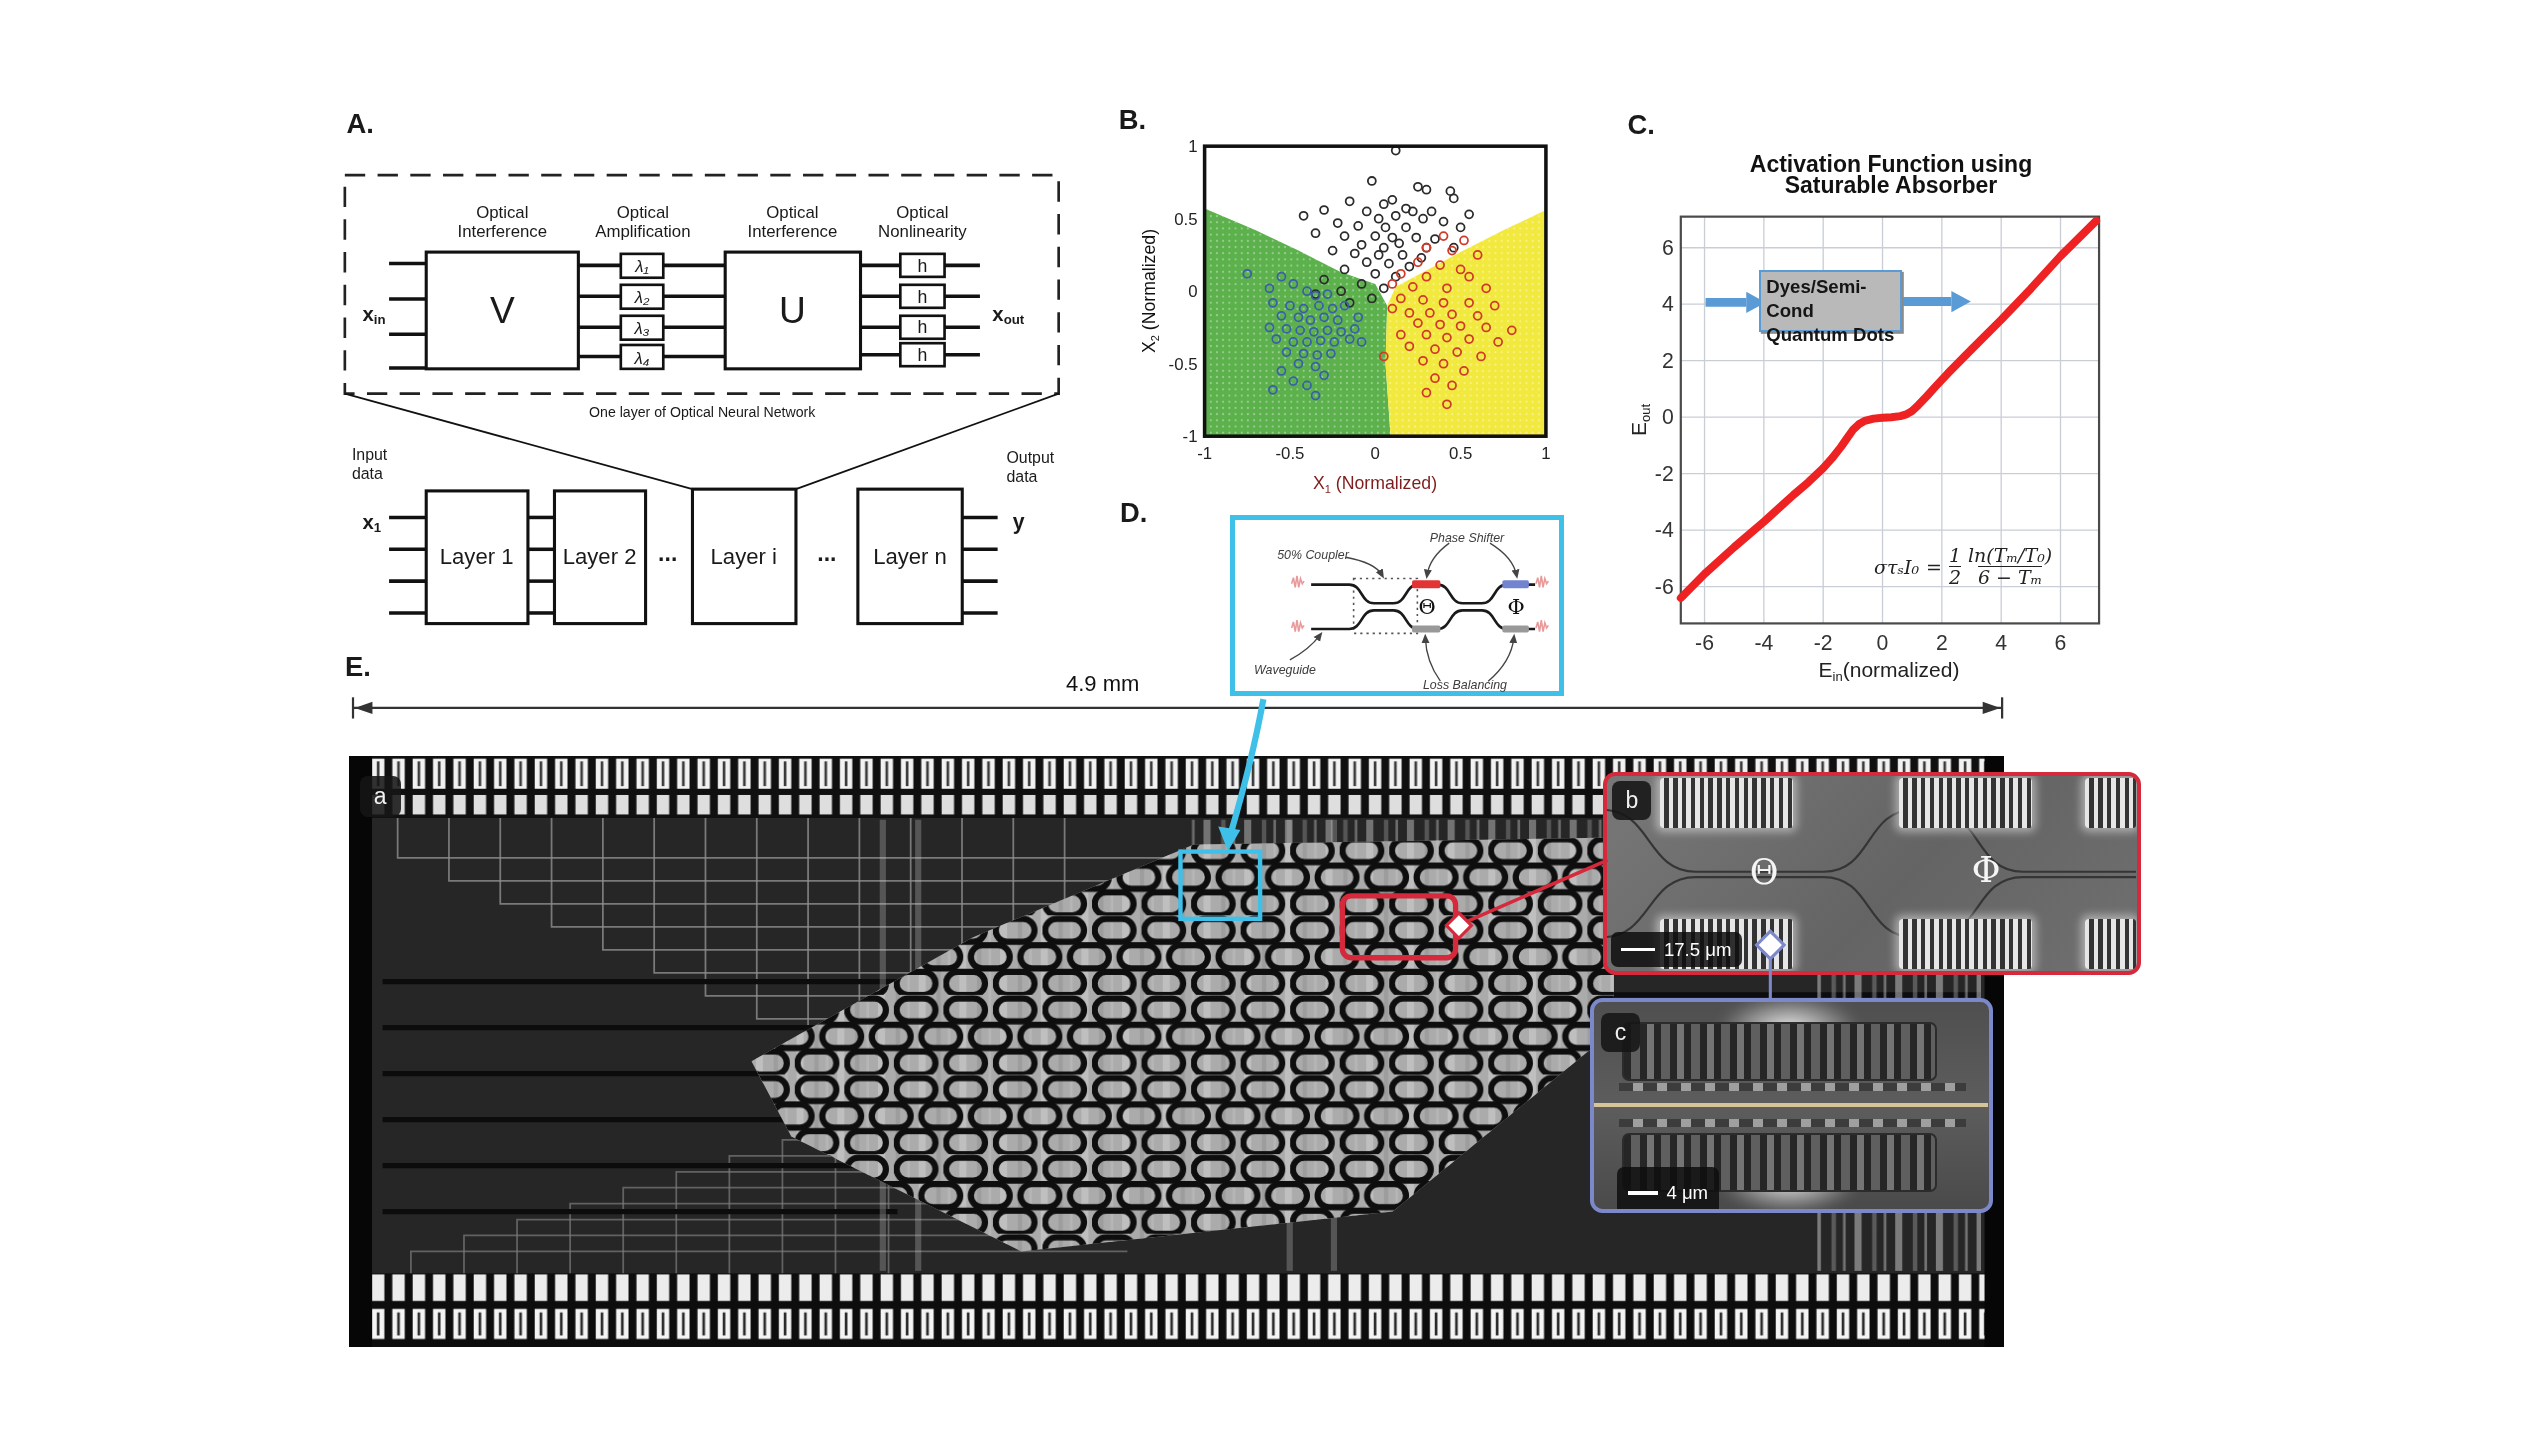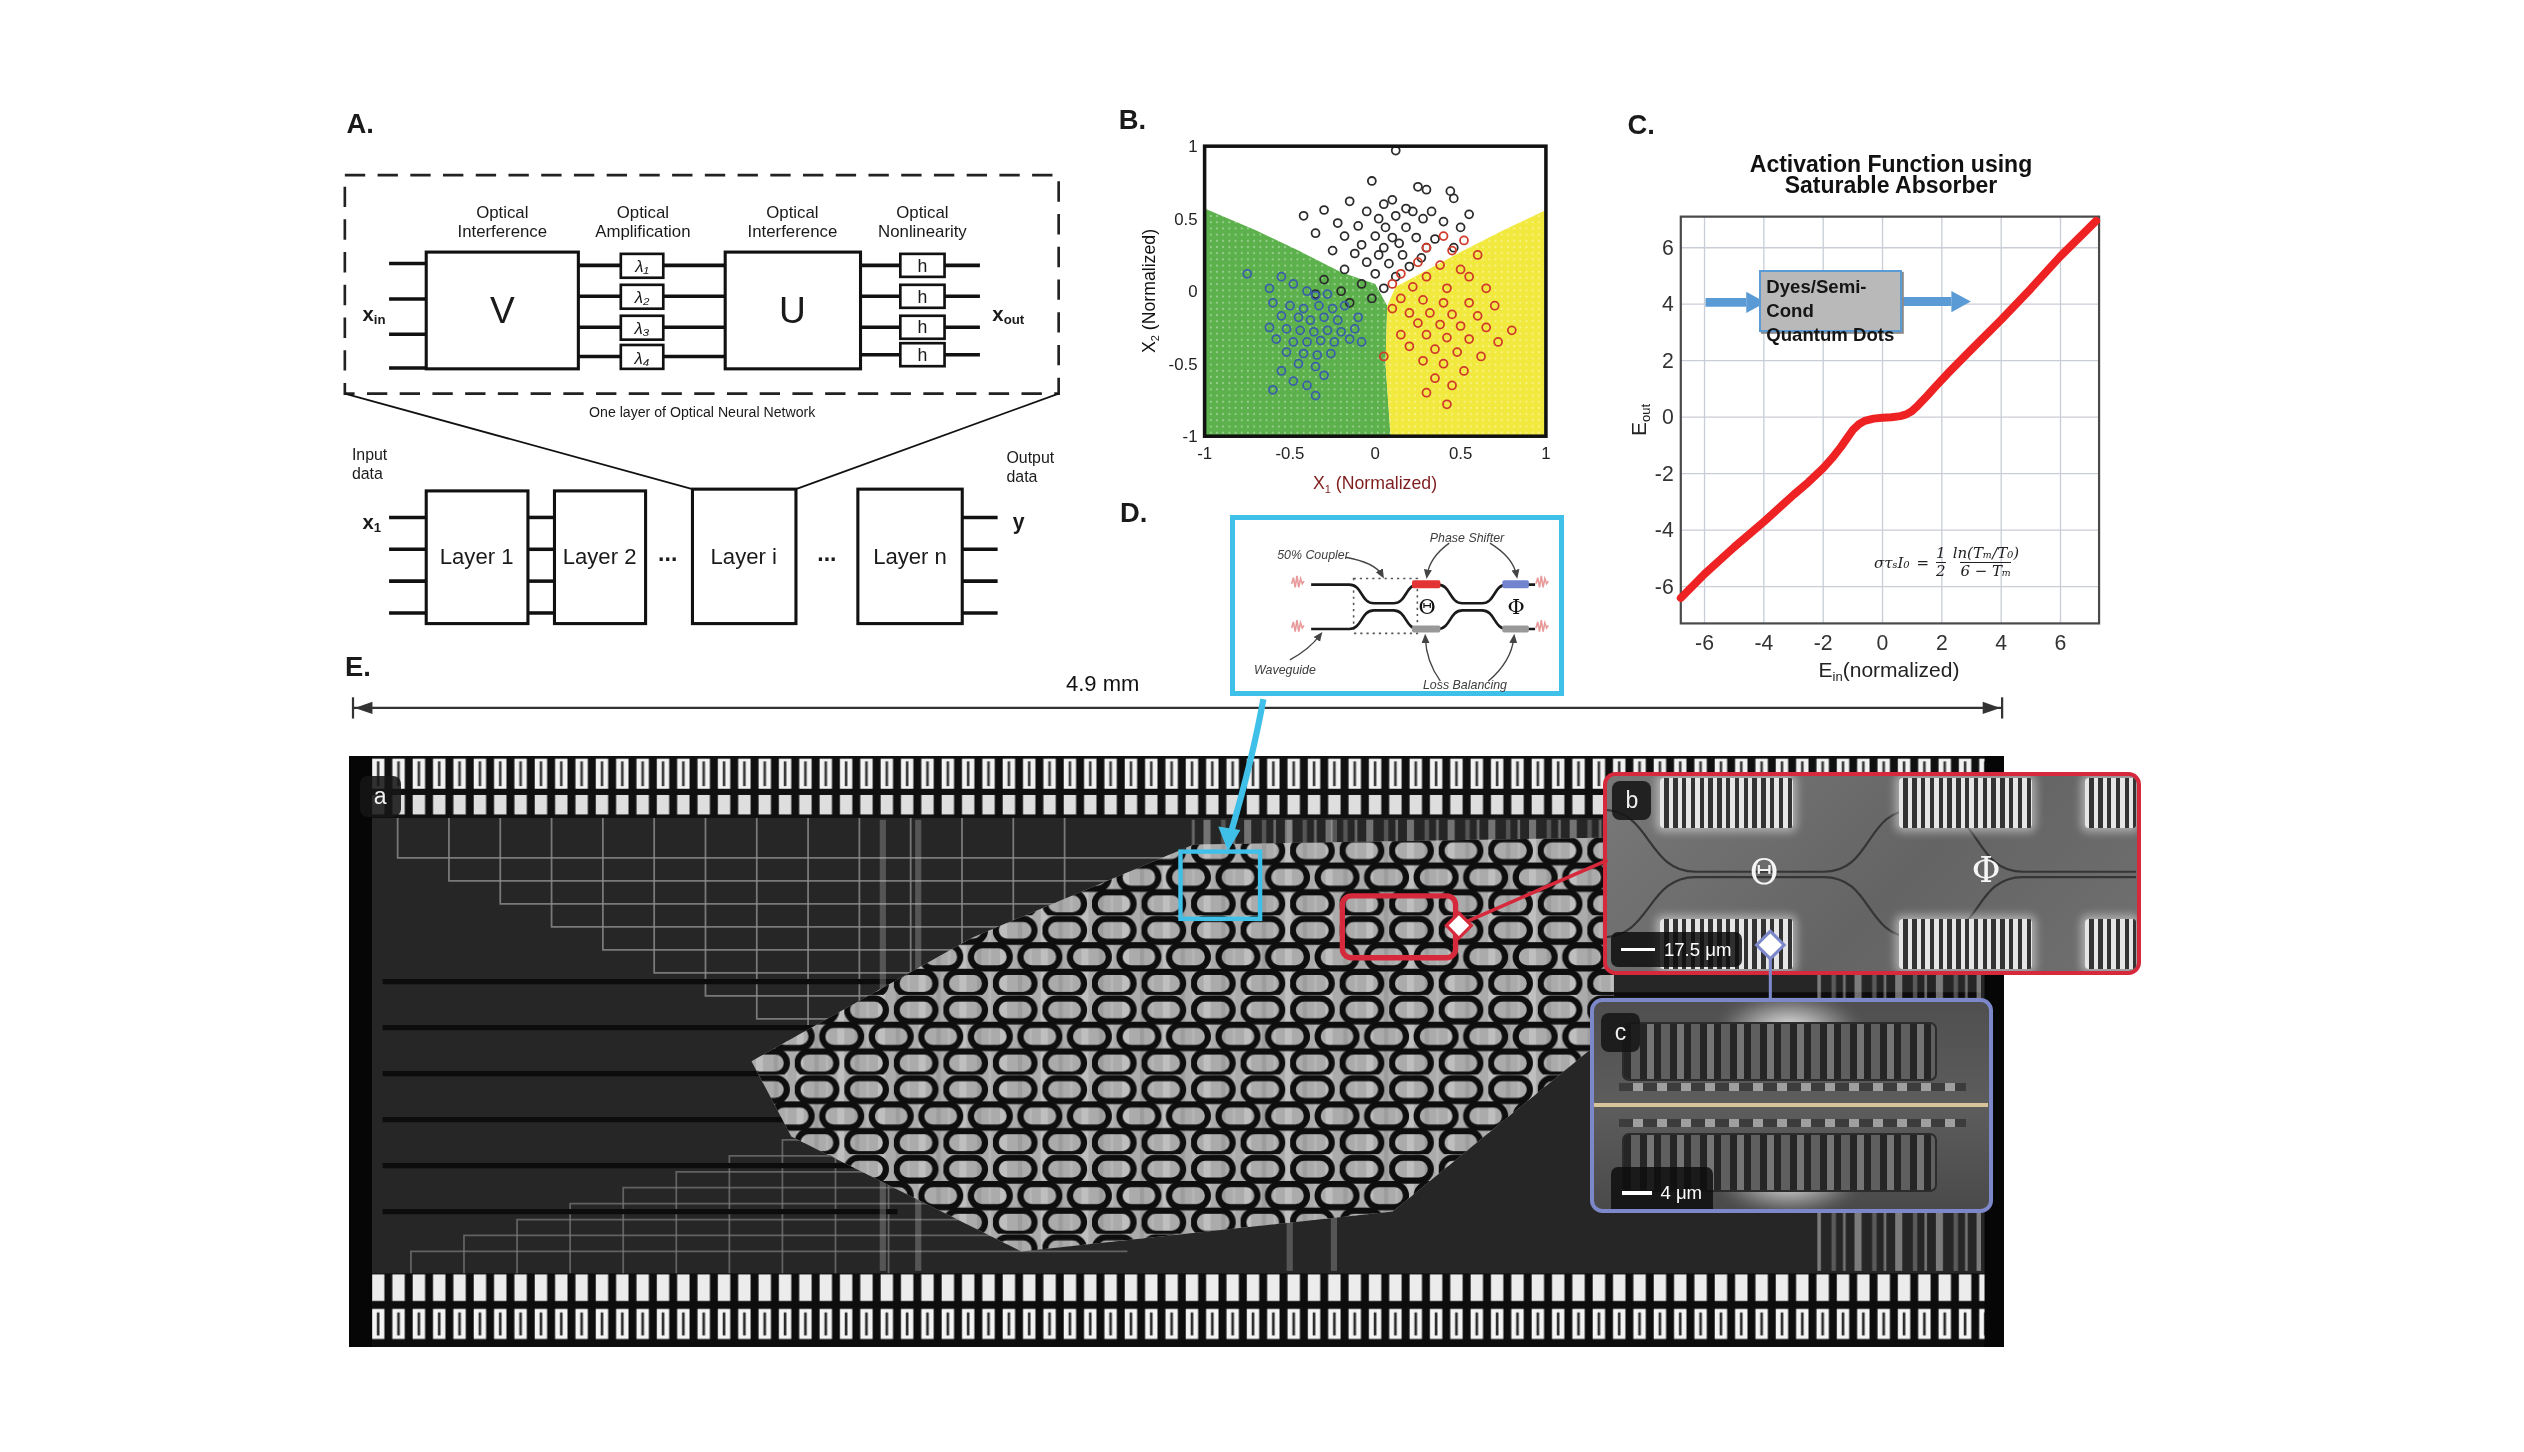--- a/index.html
+++ b/index.html
@@ -6,21 +6,21 @@
   #canvas{position:relative;width:2525px;height:1453px;background:#fff;overflow:hidden;}
   .abs{position:absolute;}
   .panel-label{font-weight:bold;font-size:27.4px;color:#1a1a1a;}
   .ctr{transform:translate(-50%,-50%);white-space:nowrap;}
   .sub{font-size:.62em;vertical-align:-0.28em;}
   svg{display:block;}
   
   .dyes-box{background:#b9b9b9;border:2.7px solid #5b9bd5;box-shadow:1.8px 1.8px 0 #8a8a8a;
     font-weight:bold;font-size:18.6px;color:#151515;line-height:1.3;padding:2.7px 0 0 5.3px;}
   
-  .formula{font-family:"DejaVu Serif",serif;font-style:italic;font-size:15px;color:#222;
+  .formula{font-family:"DejaVu Serif",serif;font-style:italic;font-size:19px;color:#222;
     display:flex;align-items:center;gap:7px;}
   .frac{display:inline-flex;flex-direction:column;align-items:center;line-height:1.05;}
   .frac .den{border-top:1.8px solid #222;padding-top:0.9px;}
   
   .inset{border-radius:12.4px;overflow:hidden;}
   .inset-b{border:4.4px solid #d6293b;background:linear-gradient(135deg,#787878,#646464 55%,#707070);}
   .inset-c{border:4.4px solid #7c88c9;background:linear-gradient(180deg,#4f4f4f,#5d5d5d 50%,#4a4a4a);}
   .chip-tag{background:rgba(22,22,22,.88);color:#f0f0f0;border-radius:8px;
     display:flex;align-items:center;justify-content:center;font-size:23px;}
   .scale-pill{background:rgba(14,14,14,.85);color:#fff;border-radius:7px;
@@ -575,21 +575,21 @@
     <div class="abs c-blob" style="left:124px;top:-7px;width:142px;height:69px;"></div>
     <div class="abs c-blob" style="left:124px;top:143px;width:142px;height:69px;"></div>
     <div class="abs c-cells" style="left:28px;top:19.5px;width:311px;height:55px;"></div>
     <div class="abs c-cells" style="left:28px;top:131px;width:311px;height:55px;"></div>
     <div class="abs c-dash" style="left:25px;top:81px;width:347px;height:8px;"></div>
     <div class="abs c-dash" style="left:25px;top:117px;width:347px;height:8px;"></div>
     <div class="abs" style="left:0;top:101px;width:394px;height:4.4px;background:#d6c598;"></div>
     <div class="abs chip-tag" style="left:7px;top:10.6px;width:39px;height:39px;">
         <span>c</span>
       </div>
-    <div class="abs scale-pill" style="left:17px;top:165px;height:52px;">
+    <div class="abs scale-pill" style="left:23px;top:165px;height:52px;">
       <span class="scale-bar" style="width:30px;"></span>
       <span>4 μm</span>
     </div>
   </div>
 
   <svg class="abs" style="left:0;top:0;z-index:7;pointer-events:none;" width="2525" height="1453" viewBox="0 0 2854 1642">
 
     <g>
       <line x1="399" y1="800" x2="2263" y2="800" stroke="#333" stroke-width="2.5"></line>
       <line x1="399" y1="788" x2="399" y2="812" stroke="#333" stroke-width="2.5"></line>

